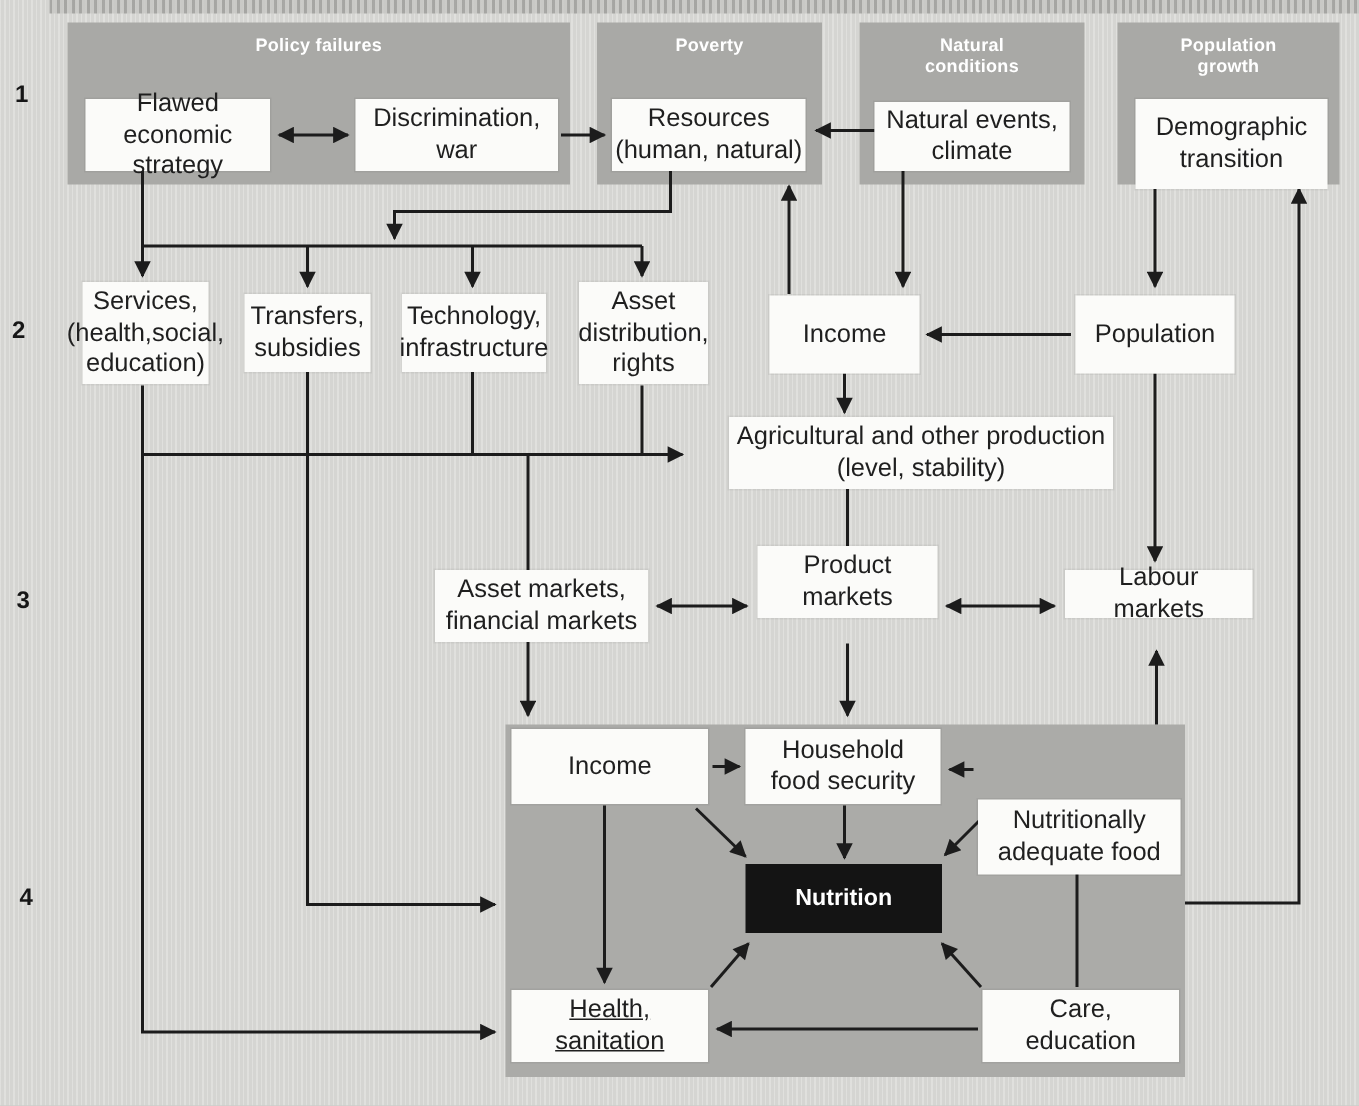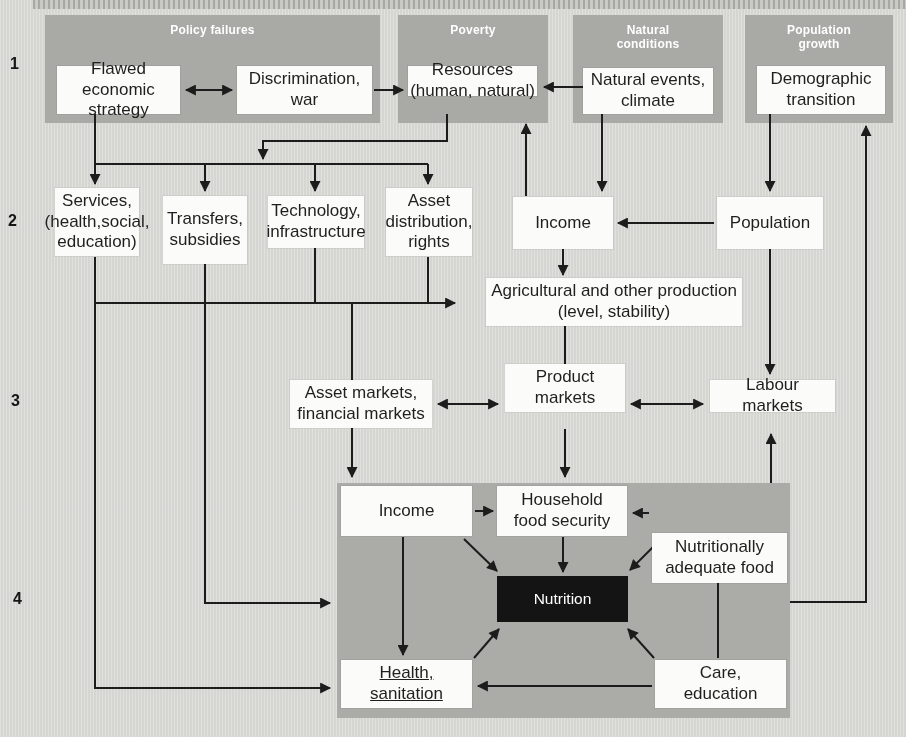--- a/index.html
+++ b/index.html
@@ -46,21 +46,21 @@
     z-index:3;
     box-shadow:0 0 0 1px rgba(0,0,0,0.05);
   }
   .nbox{
     position:absolute;
     background:#141414;
     color:#ffffff;
     display:flex;align-items:center;justify-content:center;
     text-align:center;
     font-size:15.5px;
-    font-weight:normal;
+    font-weight:bold;
     z-index:3;
   }
   .num{
     position:absolute;
     font-size:16px;font-weight:bold;color:#161616;
     z-index:3;width:24px;text-align:left;
   }
   .ln{stroke:#1c1c1c;stroke-width:2;fill:none;}
   .ah{fill:#1c1c1c;}
 </style>
@@ -136,31 +136,31 @@
     <path class="ln" d="M718,658 L718,540" marker-end="url(#ah)"></path>
     <path class="ln" d="M652,686 L478,686" marker-end="url(#ah)"></path>
 
     <path class="ln" d="M790,602 L866,602 L866,126" marker-end="url(#ah)"></path>
   </svg>
 
   <div class="wbox" style="left:57px;top:66px;width:123px;height:48px;">Flawed economic
 strategy</div>
   <div class="wbox" style="left:237px;top:66px;width:135px;height:48px;">Discrimination,
 war</div>
-  <div class="wbox" style="left:408px;top:66px;width:129px;height:30px;">Resources
+  <div class="wbox" style="left:408px;top:66px;width:129px;height:48px;">Resources
 (human, natural)</div>
   <div class="wbox" style="left:583px;top:68px;width:130px;height:46px;">Natural events,
 climate</div>
-  <div class="wbox" style="left:757px;top:66px;width:128px;height:48px;">Demographic
+  <div class="wbox" style="left:757px;top:66px;width:128px;height:60px;">Demographic
 transition</div>
 
   <div class="wbox" style="left:55px;top:188px;width:84px;height:68px;">Services,
 (health,social,
 education)</div>
-  <div class="wbox" style="left:163px;top:196px;width:84px;height:68px;">Transfers,
+  <div class="wbox" style="left:163px;top:196px;width:84px;height:52px;">Transfers,
 subsidies</div>
   <div class="wbox" style="left:268px;top:196px;width:96px;height:52px;">Technology,
 infrastructure</div>
   <div class="wbox" style="left:386px;top:188px;width:86px;height:68px;">Asset
 distribution,
 rights</div>
   <div class="wbox" style="left:513px;top:197px;width:100px;height:52px;">Income</div>
   <div class="wbox" style="left:717px;top:197px;width:106px;height:52px;">Population</div>
 
   <div class="wbox" style="left:462px;top:278px;width:256px;height:48px;margin-left:24px;">Agricultural and other production

